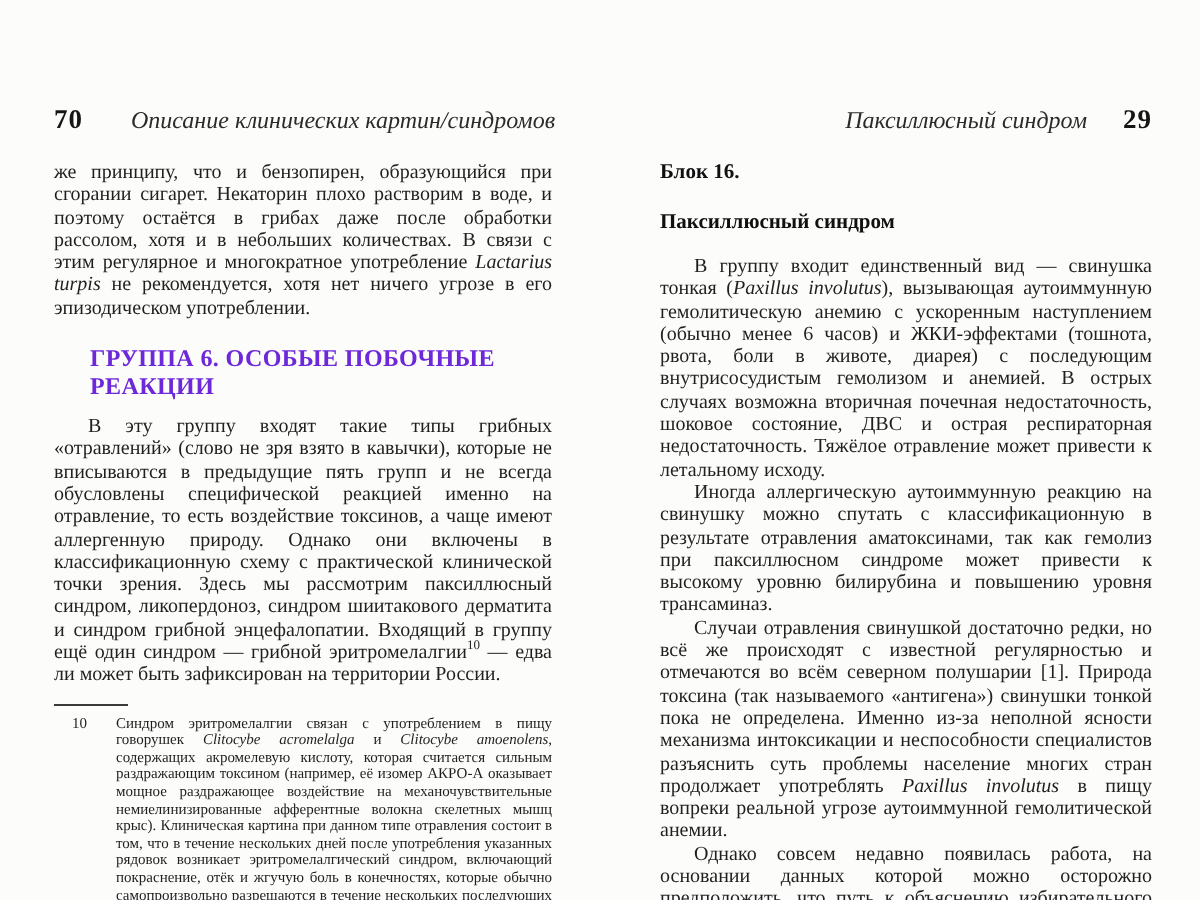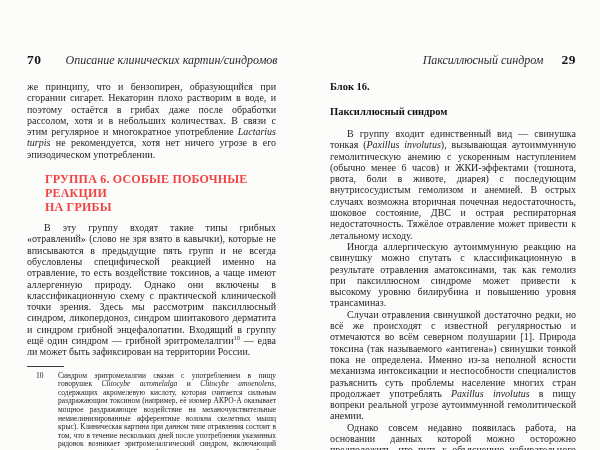--- a/index.html
+++ b/index.html
@@ -19,21 +19,21 @@
   .runhead-row { display:flex; align-items:baseline; height:15px; margin-bottom:14px; }
   .page-left  .runhead-row { gap:24px; }
   .page-right .runhead-row { justify-content:flex-end; gap:18px; }
   .pagenum { font-weight:700; font-size:13.5px; letter-spacing:.5px; color:#161616; }
   .runhead { font-style:italic; font-size:12px; color:#2b2b2b; white-space:nowrap; }
 
   p { margin:0; text-align:justify; font-size:10px; line-height:11.3px; }
   p.indent { text-indent:17px; }
 
   .section-heading {
-    font-size:12px; line-height:14px; font-weight:700; color:#ef4444;
+    font-size:12px; line-height:14px; font-weight:700; color:#6d28d9;
     margin:12px 0 8px 18px; letter-spacing:.2px;
   }
   .section-heading span { display:block; }
 
   .block-heading {
     font-size:10.5px; font-weight:700; color:#101010;
     margin:0 0 10px 0; display:flex; gap:13px; line-height:12px;flex-direction:column;
   }
 
   .footnote-area { margin-top:8px; }
@@ -55,21 +55,20 @@
   <div class="runhead-row">
     <span class="pagenum">70</span>
     <span class="runhead">Описание клинических картин/синдромов</span>
   </div>
 
   <div>
     <p><span>же принципу, что и бензопирен, образующийся при сгорании сигарет. Некаторин плохо растворим в воде, и поэтому остаётся в грибах даже после обработки рассолом, хотя и в небольших количествах. В связи с этим регулярное и многократное употребление </span><span class="it">Lactarius turpis</span><span> не рекомендуется, хотя нет ничего угрозе в его эпизодическом употреблении.</span></p>
 
     <div class="section-heading">
       <span>ГРУППА 6. ОСОБЫЕ ПОБОЧНЫЕ РЕАКЦИИ</span>
-      <span>НА ГРИБЫ</span>
     </div>
 
     <p class="indent"><span>В эту группу входят такие типы грибных «отравлений» (слово не зря взято в кавычки), которые не вписываются в предыдущие пять групп и не всегда обусловлены специфической реакцией именно на отравление, то есть воздействие токсинов, а чаще имеют аллергенную природу. Однако они включены в классификационную схему с практической клинической точки зрения. Здесь мы рассмотрим паксиллюсный синдром, ликопердоноз, синдром шиитакового дерматита и синдром грибной энцефалопатии. Входящий в группу ещё один синдром — грибной эритромелалгии</span><sup>10</sup><span> — едва ли может быть зафиксирован на территории России.</span></p>
   </div>
 
   <div class="footnote-area">
     <div class="fn-rule"></div>
     <div class="footnote-row">
       <span class="fn-num">10</span>
       <p class="fn-text"><span>Синдром эритромелалгии связан с употреблением в пищу говорушек </span><span class="it">Clitocybe acromelalga</span><span> и </span><span class="it">Clitocybe amoenolens</span><span>, содержащих акромелевую кислоту, которая считается сильным раздражающим токсином (например, её изомер АКРО-А оказывает мощное раздражающее воздействие на механочувствительные немиелинизированные афферентные волокна скелетных мышц крыс). Клиническая картина при данном типе отравления состоит в том, что в течение нескольких дней после употребления указанных рядовок возникает эритромелалгический синдром, включающий покраснение, отёк и жгучую боль в конечностях, которые обычно самопроизвольно разрешаются в течение нескольких последующих недель.</span></p>

